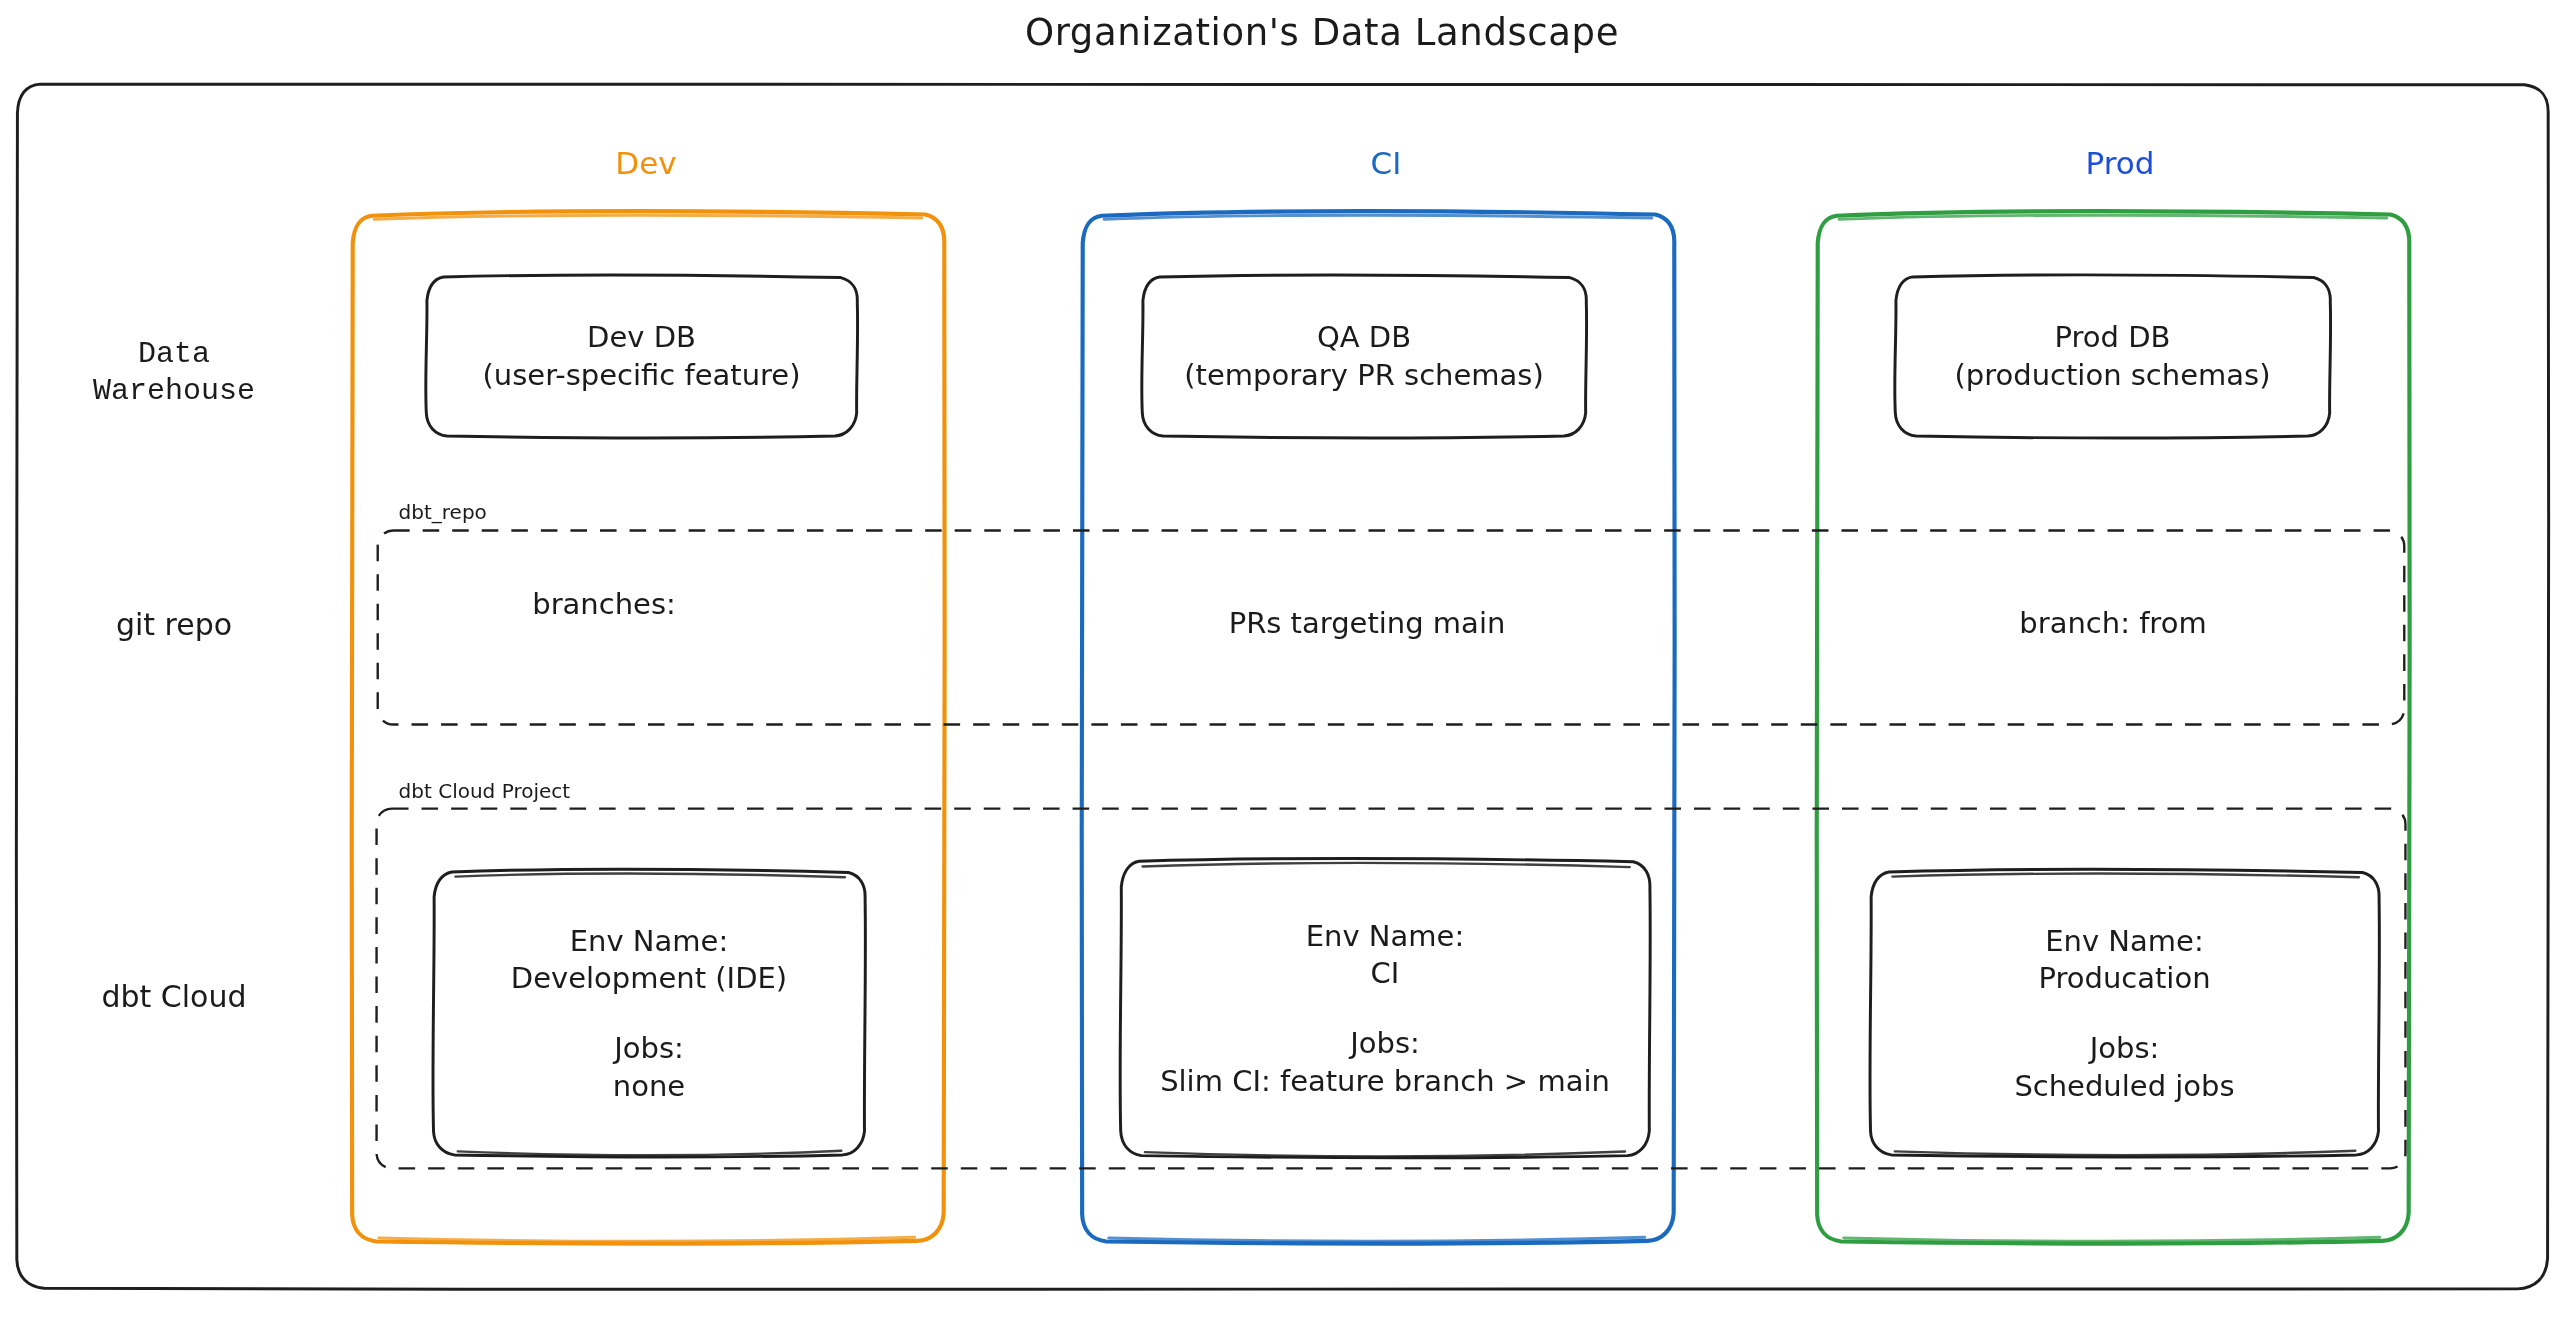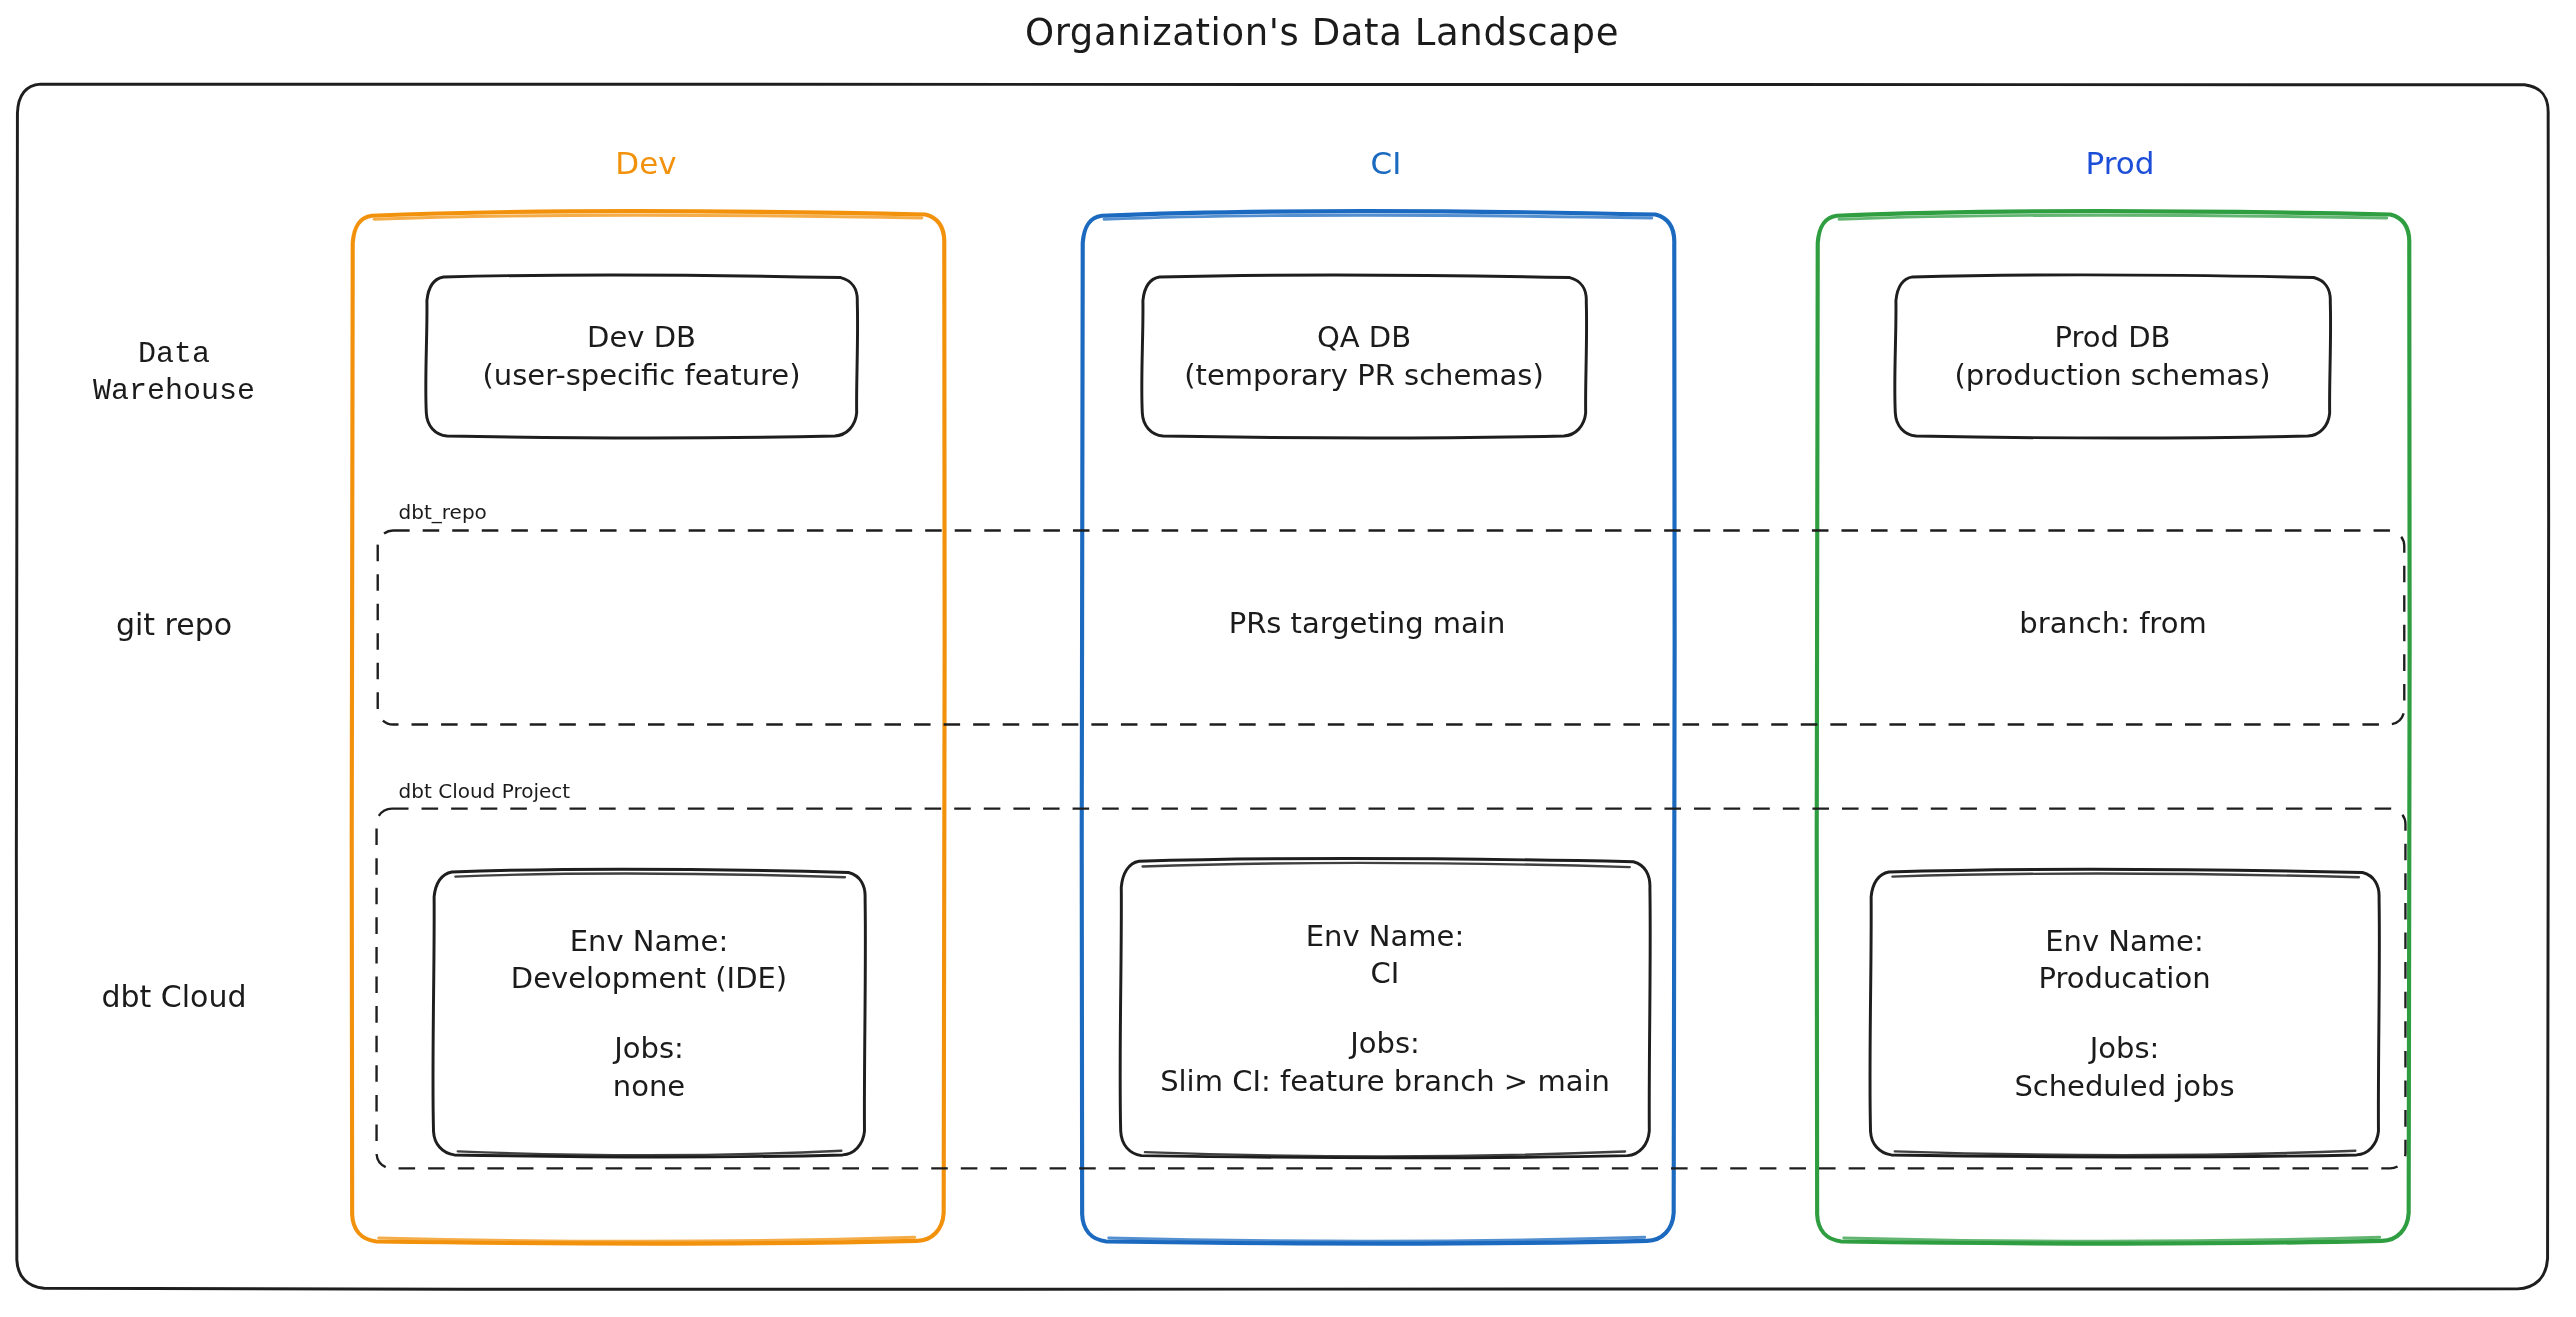--- a/index.html
+++ b/index.html
@@ -273,20 +273,21 @@
              C 6 180, 11 104, 10 48
              C 12 28, 20 11, 38 8 Z" stroke="#1e1e1e" stroke-width="5" stroke-linecap="round" fill="#ffffff"></path>
   </svg>
   <div class="node-text">
     <div class="line">Prod DB</div>
     <div class="line">(production schemas)</div>
   </div>
 </div>
 
 <div class="repo-text" id="repo-text-dev">
+  <div class="line">branches:</div>
 </div>
 <div class="repo-text" id="repo-text-ci">
   <div class="line">PRs targeting main</div>
 </div>
 <div class="repo-text" id="repo-text-prod">
   <div class="line">branch: from</div>
 </div>
 
 <div class="node-box" id="node-dev-env">
   <svg width="444" height="296" viewBox="0 0 750 500" fill="none">

